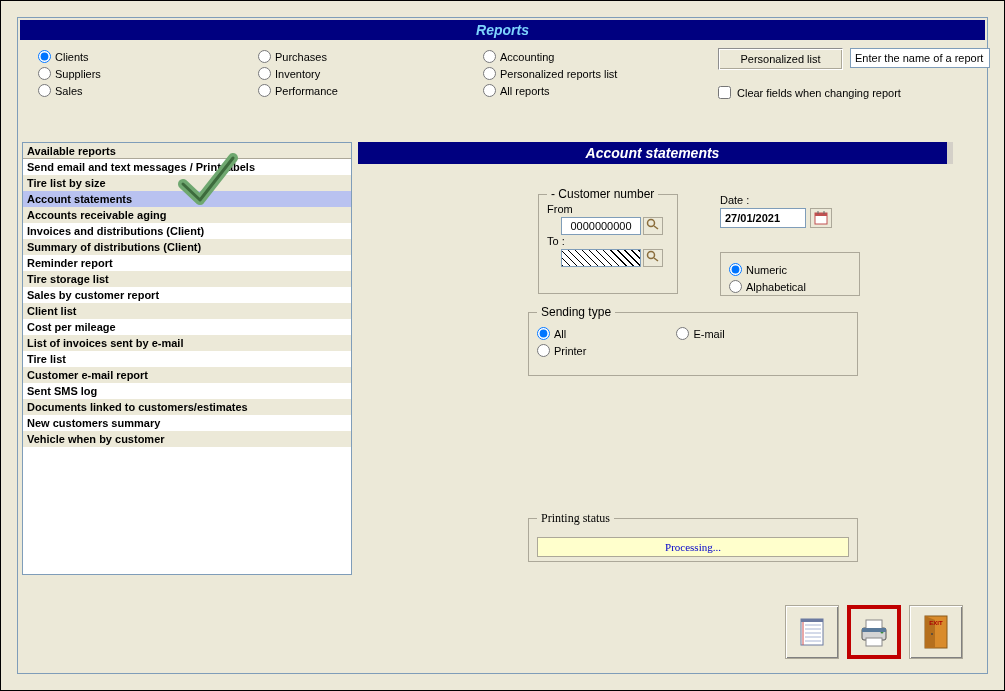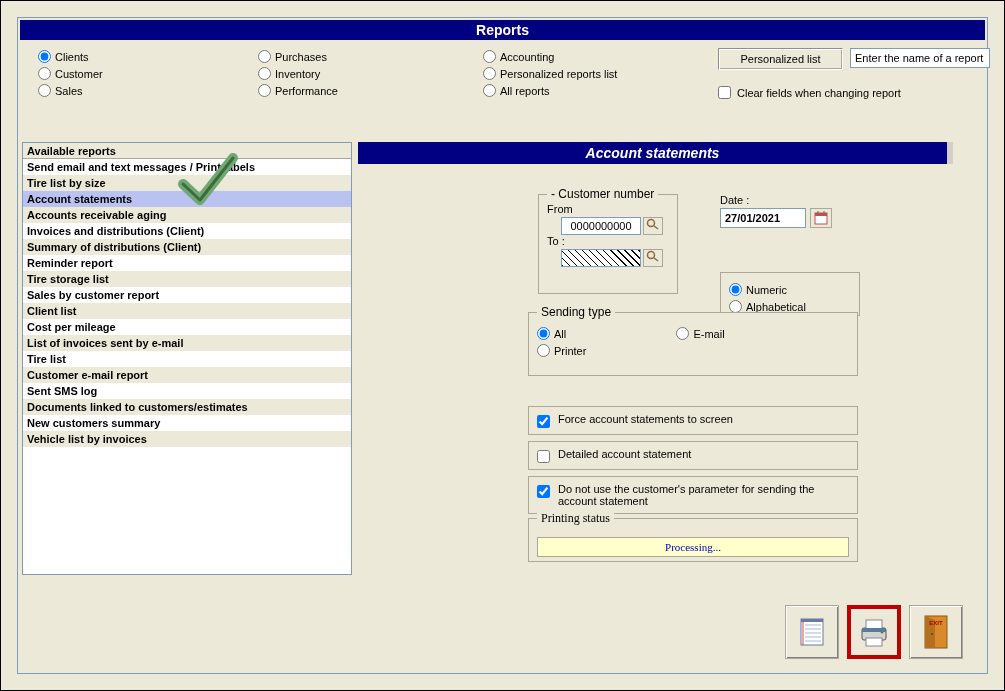--- a/index.html
+++ b/index.html
@@ -22,22 +22,23 @@
     left: 16px;
     top: 16px;
     right: 16px;
     bottom: 16px;
     border: 1px solid #7f9db9;
     background: #ece9d8;
   }
   .title-bar {
     height: 20px;
     background: #000080;
-    color: #ffffff;
+    color: #7dd3fc;
     font-weight: bold;
+    font-style: italic;
     font-size: 14px;
     text-align: center;
     line-height: 20px;
     font-family: "Trebuchet MS", Tahoma, sans-serif;
     margin: 2px 2px 6px 2px;
   }
   .category-row {
     position: relative;
     height: 70px;
     margin: 2px 10px 0 10px;
@@ -141,21 +142,21 @@
     position: absolute;
     top: -8px;
     left: 8px;
     background: #ece9d8;
     padding: 0 4px;
     font-size: 12px;
   }
 
   .grp-customer { left: 180px; top: 52px; width: 140px; height: 100px; }
   .grp-date     { left: 362px; top: 52px; width: 140px; height: 35px; border:none; padding:0;}
-  .grp-sort     { left: 362px; top: 110px; width: 140px; height: 44px; margin-top: 20px; }
+  .grp-sort     { left: 362px; top: 110px; width: 140px; height: 44px; }
   .grp-sending  { left: 170px; top: 170px; width: 330px; height: 64px; }
   .opts-block   { position:absolute; left: 170px; top: 264px; width: 330px; }
   .opt-row { border: 1px solid #aca899; padding: 6px 8px; margin-bottom: 6px; display:flex; align-items:flex-start; }
   .opt-row input { margin: 2px 8px 0 0; flex:0 0 auto;}
   .grp-printing { left: 170px; top: 376px; width: 330px; height: 44px; font-family: Liberation Serif, serif; }
 
   .small-input {
     width: 80px;
     height: 18px;
     border: 1px solid #7f9db9;
@@ -228,21 +229,21 @@
     <div class="title-bar">Reports</div>
 
     <div class="category-row">
       <div class="cat-col c1">
         <div class="radio-line">
             <input type="radio" name="cat" checked="" style="">
             <label>Clients</label>
           </div>
         <div class="radio-line">
             <input type="radio" name="cat" style="">
-            <label>Customer</label>
+            <label>Suppliers</label>
           </div>
         <div class="radio-line">
             <input type="radio" name="cat" style="">
             <label>Sales</label>
           </div>
       </div>
       <div class="cat-col c2">
         <div class="radio-line">
             <input type="radio" name="cat" style="">
             <label>Purchases</label>
@@ -292,21 +293,21 @@
           <div class="item alt1">Tire storage list</div>
           <div class="item alt0">Sales by customer report</div>
           <div class="item alt1">Client list</div>
           <div class="item alt0">Cost per mileage</div>
           <div class="item alt1">List of invoices sent by e-mail</div>
           <div class="item alt0">Tire list</div>
           <div class="item alt1">Customer e-mail report</div>
           <div class="item alt0">Sent SMS log</div>
           <div class="item alt1">Documents linked to customers/estimates</div>
           <div class="item alt0">New customers summary</div>
-          <div class="item alt1">Vehicle list by invoices</div>
+          <div class="item alt1">Vehicle when by customer</div>
         </div>
     </div>
 
     <svg class="checkmark-overlay" viewBox="0 0 60 60">
       <path d="M5 32 L22 48 L55 6" stroke="#6fa870" stroke-width="10" fill="none" stroke-linecap="round" stroke-linejoin="round"></path>
       <path d="M5 32 L22 48 L55 6" stroke="#3d6b3d" stroke-width="3" fill="none" stroke-linecap="round" stroke-linejoin="round"></path>
     </svg>
 
     <div class="detail-area">
       <div class="detail-title">Account statements</div>
@@ -376,34 +377,20 @@
           </div>
           <div>
             <div class="radio-line">
                 <input type="radio" name="send" style="">
                 <label>E-mail</label>
               </div>
           </div>
         </div>
       </div>
 
-      <div class="opts-block">
-        <div class="opt-row">
-          <input type="checkbox" checked="" style="">
-          <span>Force account statements to screen</span>
-        </div>
-        <div class="opt-row">
-          <input type="checkbox" style="">
-          <span>Detailed account statement</span>
-        </div>
-        <div class="opt-row">
-          <input type="checkbox" checked="" style="">
-          <span>Do not use the customer's parameter for sending the account statement</span>
-        </div>
-      </div>
 
       <div class="group grp-printing">
         <div class="legend">Printing status</div>
         <div class="processing-bar">Processing...</div>
       </div>
 
       <div class="action-buttons">
         <div class="icon-btn">
           <svg width="34" height="34" viewBox="0 0 34 34">
             <rect x="6" y="4" width="22" height="26" fill="#fff" stroke="#6b7aa0"></rect>

